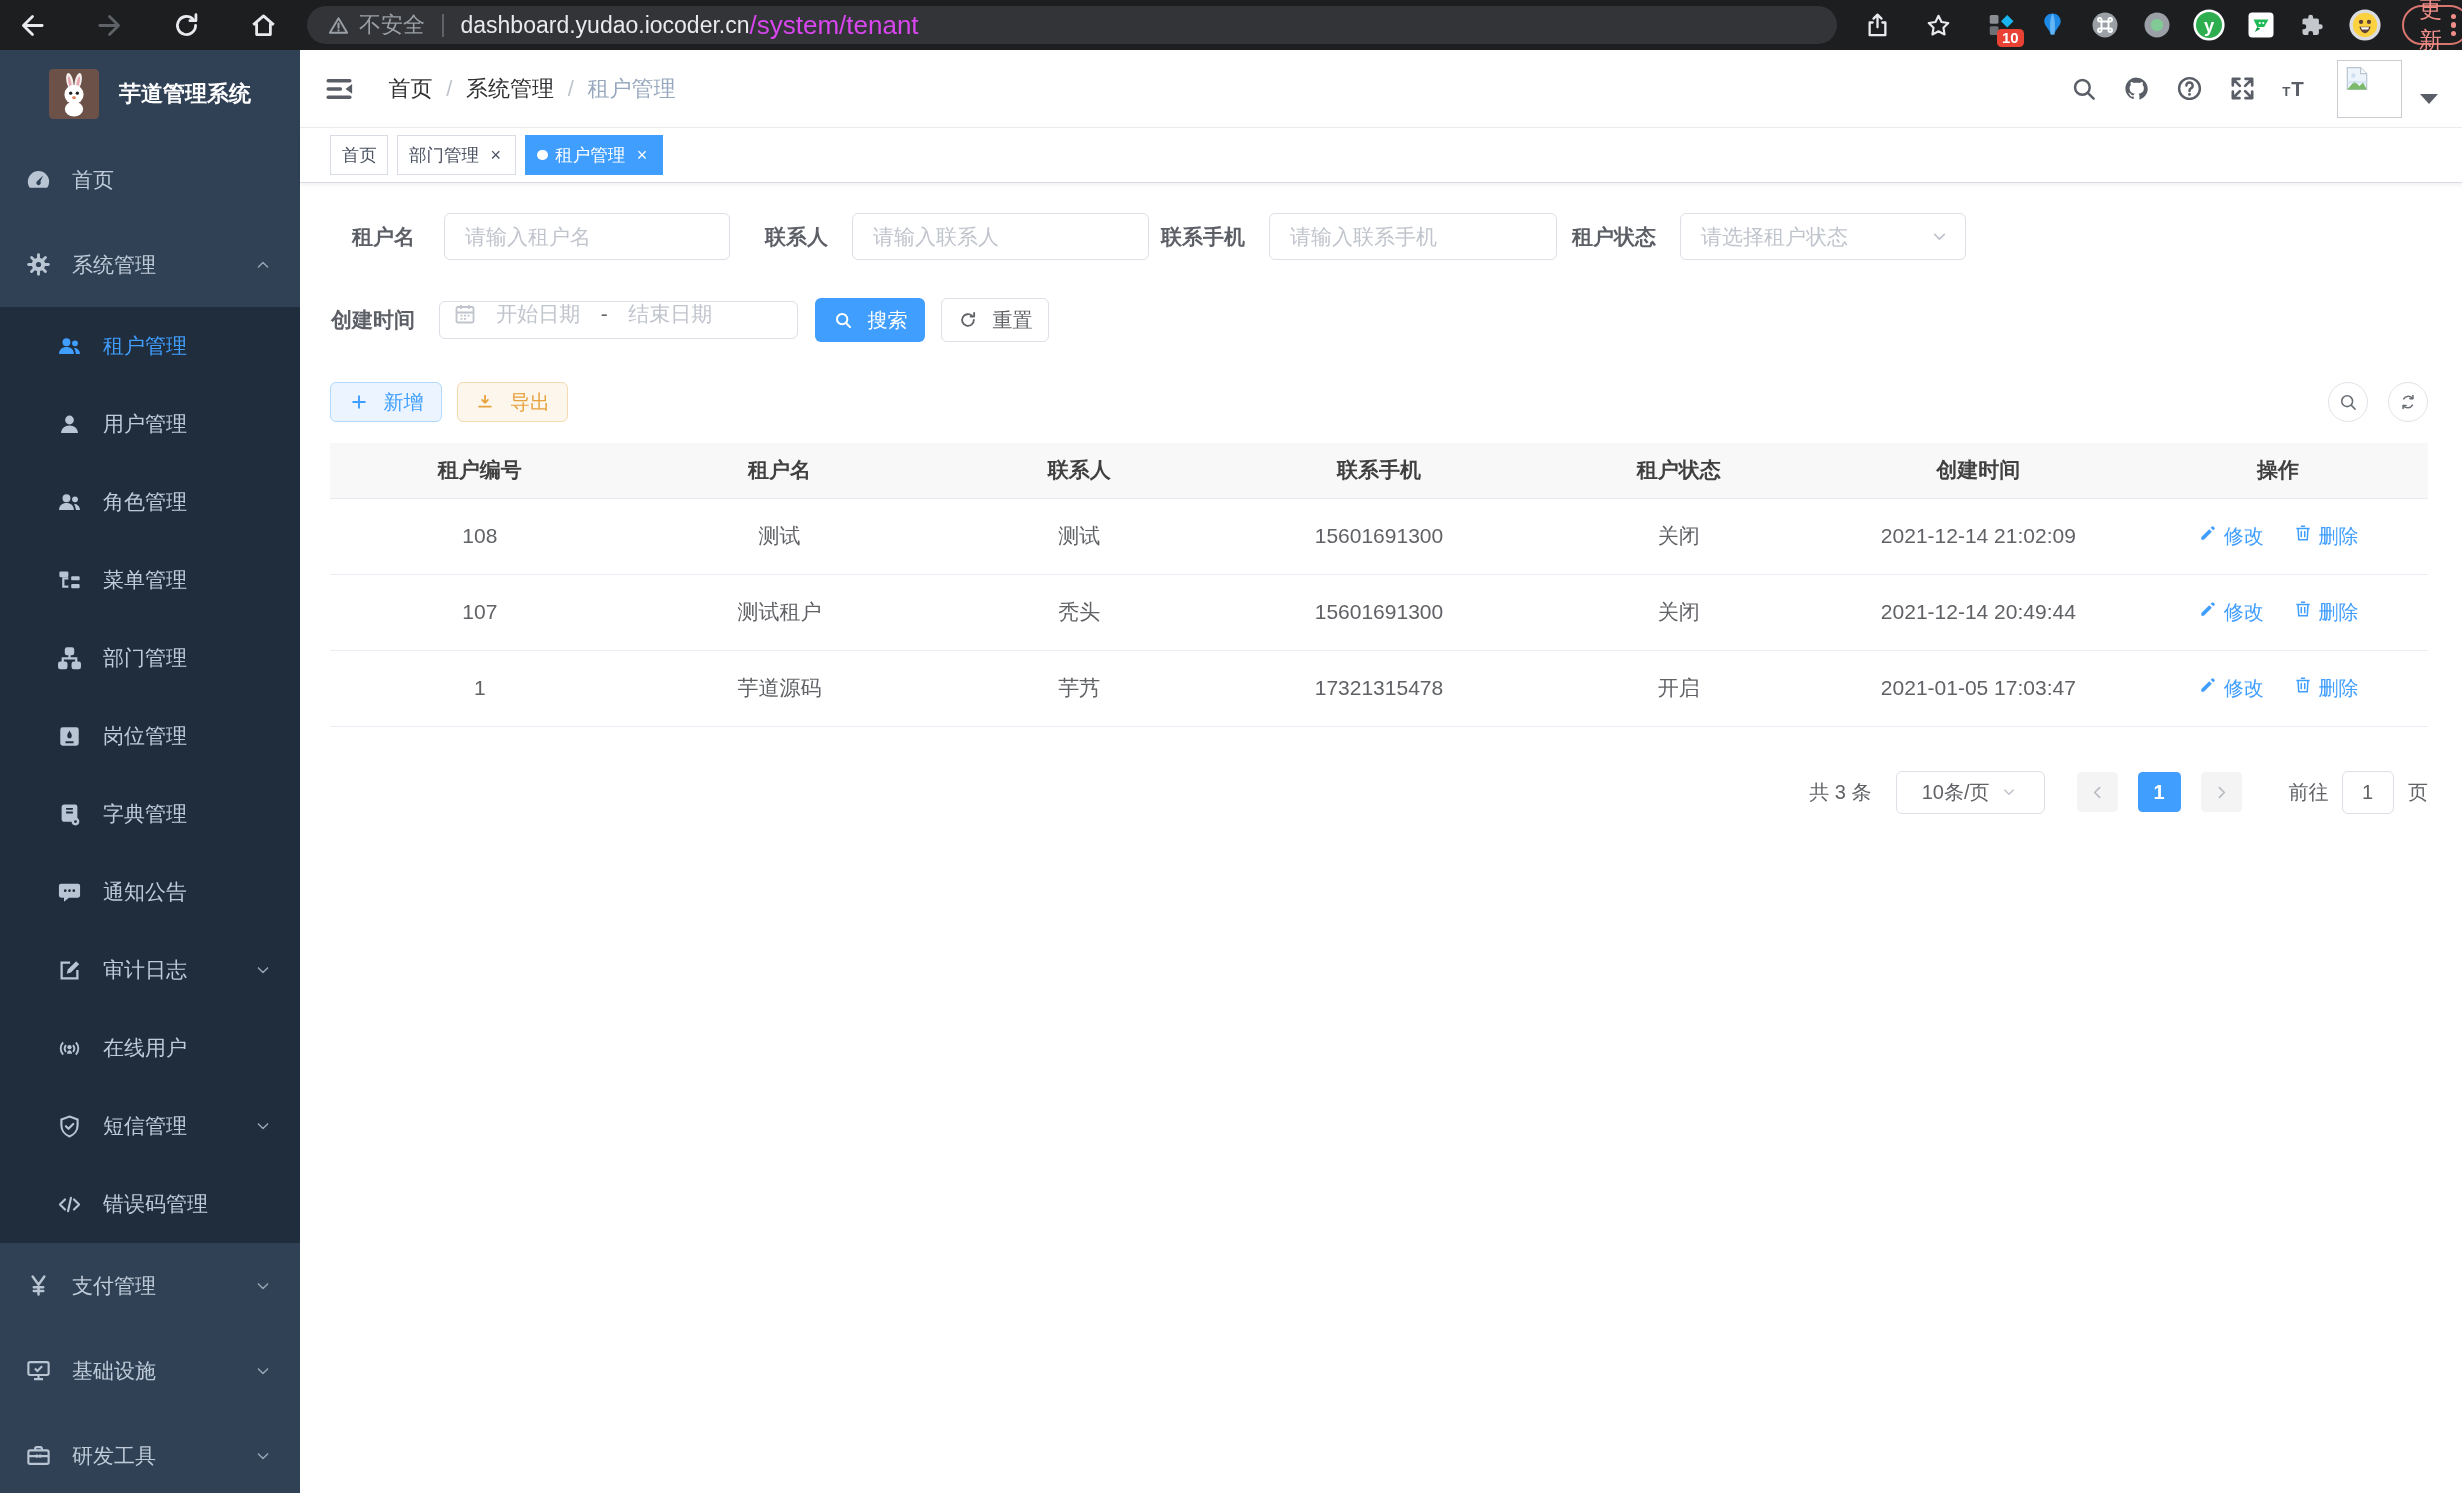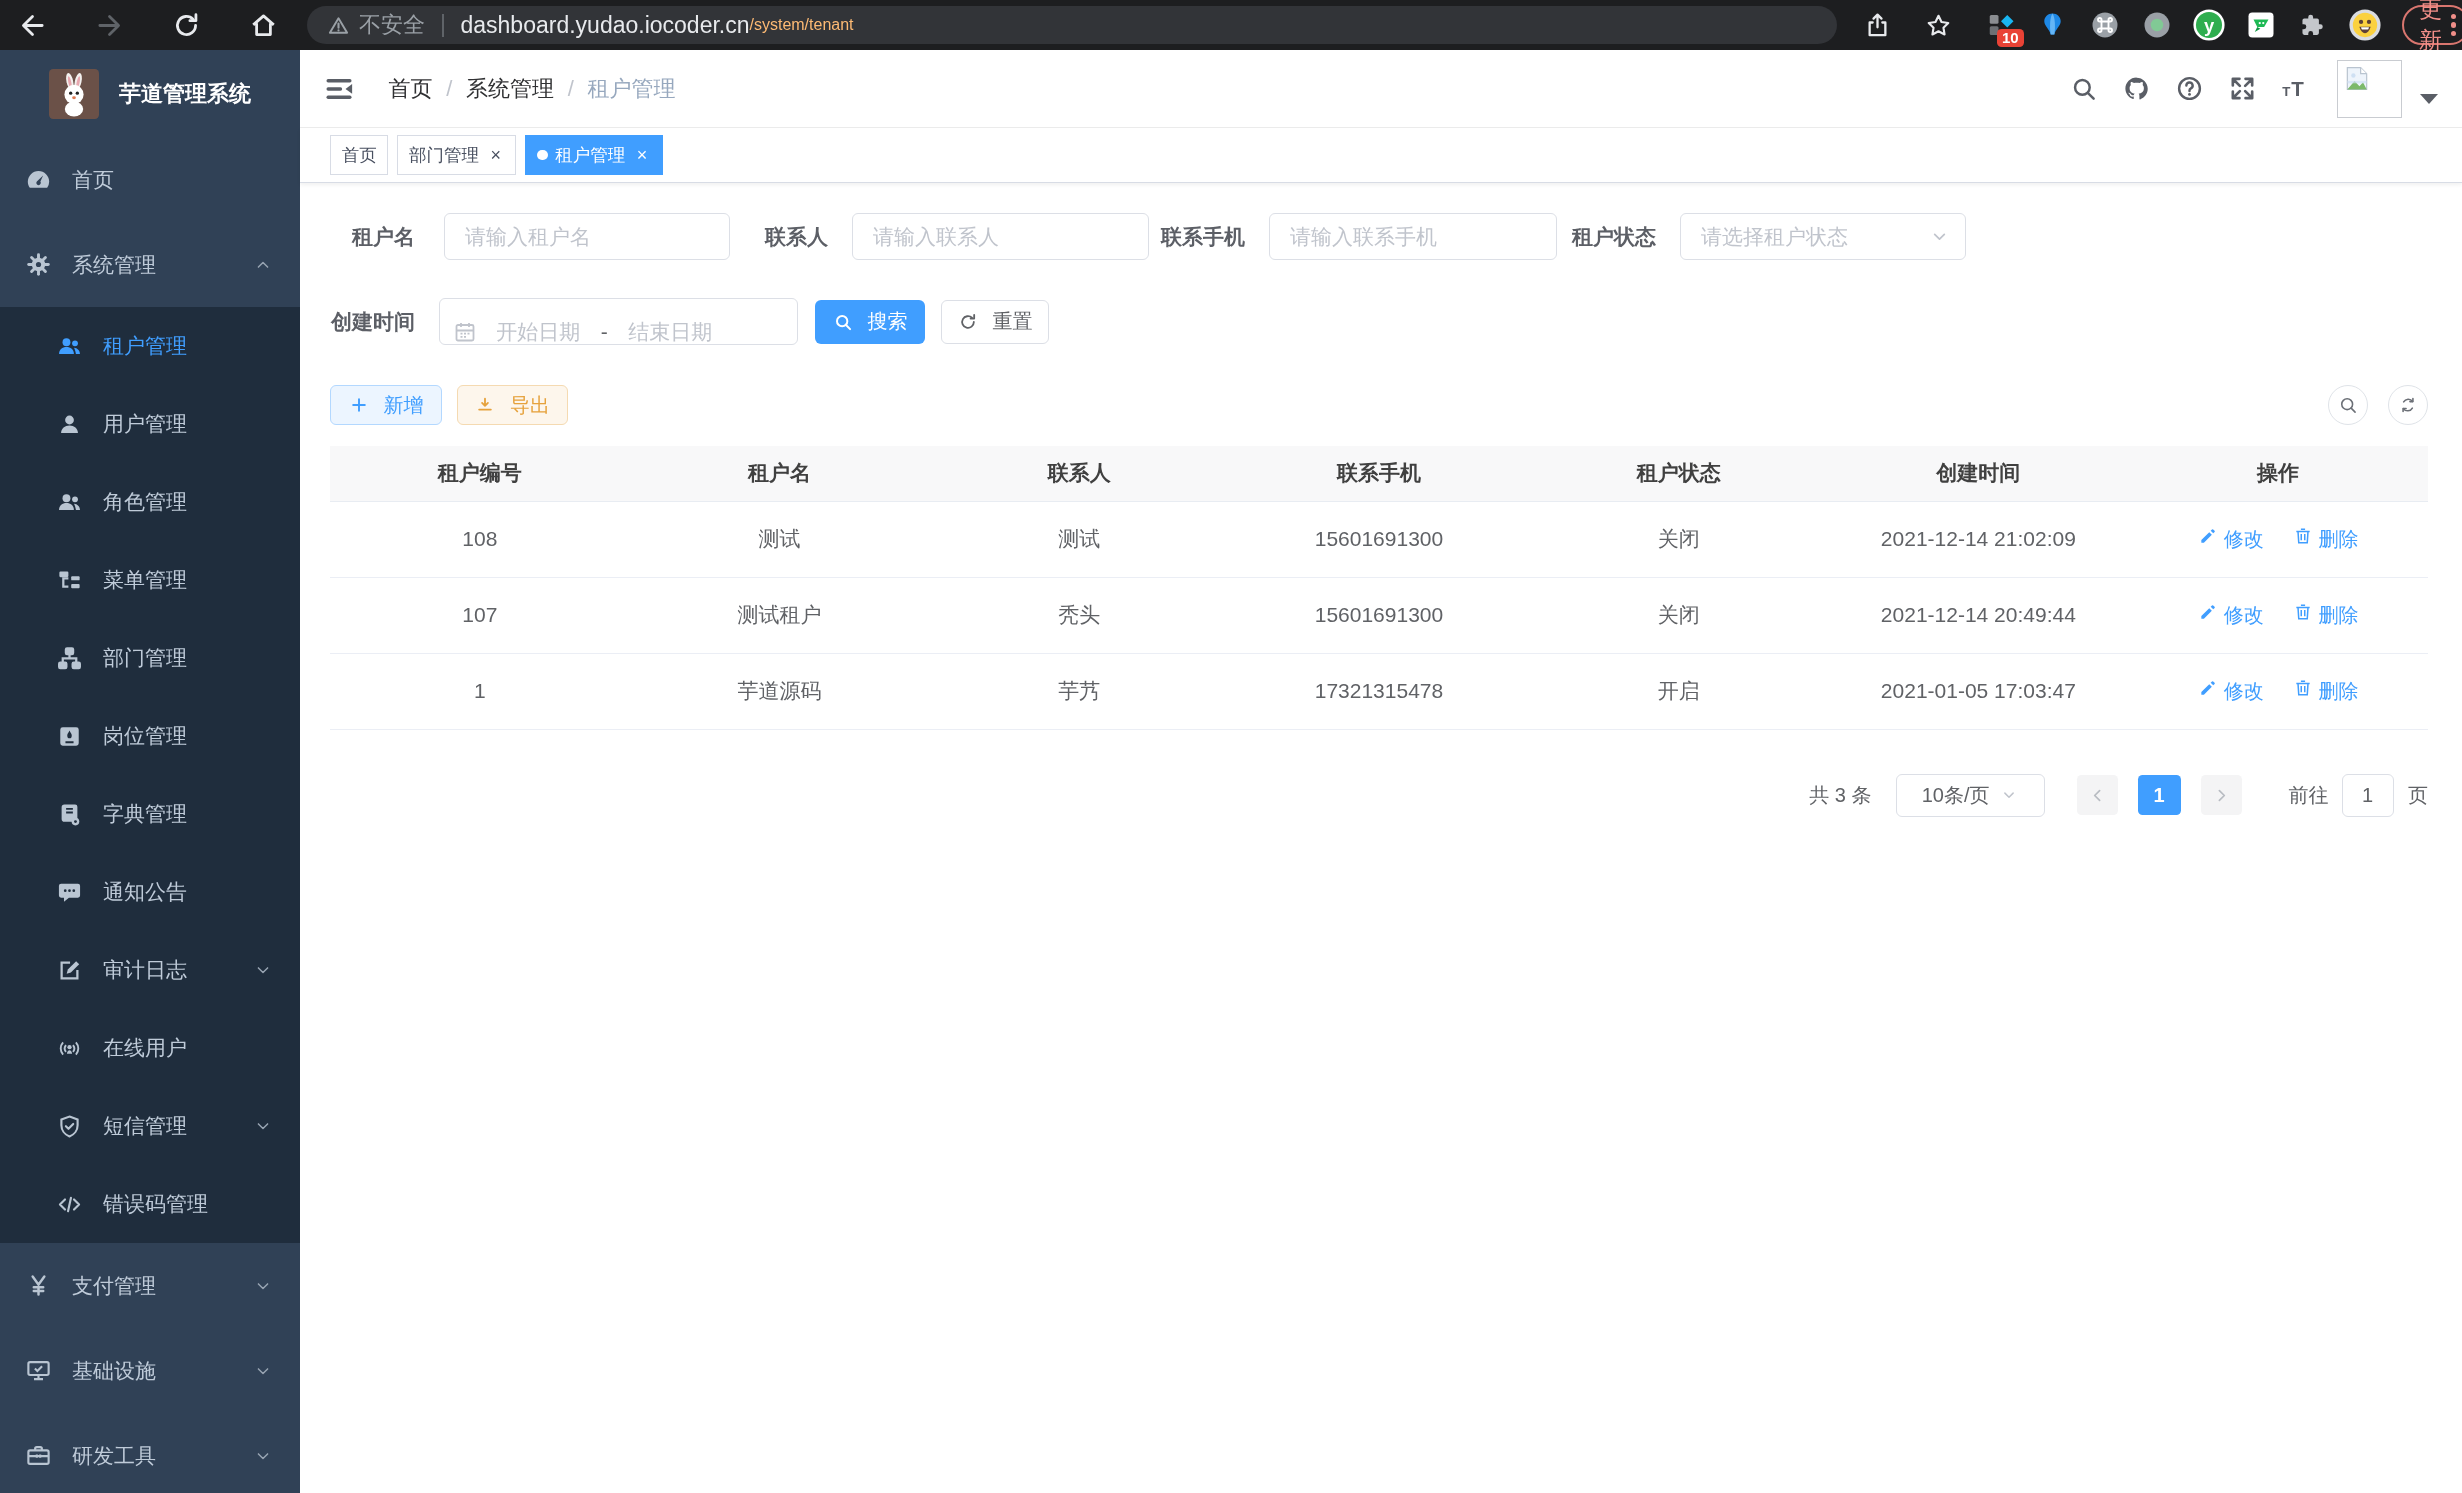--- a/index.html
+++ b/index.html
@@ -10,21 +10,21 @@
   .browser { height:50px; background:#1d1e20; display:flex; align-items:center; padding:0 12px 0 15px; }
   .nav-ico { width:34px; height:34px; display:flex; align-items:center; justify-content:center; color:#e8eaed; flex:none; }
   .nav-ico + .nav-ico { margin-left:43px; }
   .nav-ico.disabled { color:#5f6368; }
   .url-pill { margin-left:27px; width:1530px; height:38px; border-radius:19px; background:#323438;
               display:flex; align-items:center; padding:0 20px; flex:none; }
   .url-pill .sec-ico { color:#9aa0a6; width:23px; height:23px; flex:none; }
   .sec-label { color:#9aa0a6; font-size:22px; margin-left:9px; }
   .url-divider { width:1.5px; height:23px; background:#5f6368; margin:0 17px; }
   .url-host { color:#e8eaed; font-size:23px; }
-  .url-path { color:#fdba74; font-size:16px; }
+  .url-path { color:#d946ef; font-size:26px; }
   .chrome-right { display:flex; align-items:center; margin-left:23px; }
   .ext { width:35px; height:35px; display:flex; align-items:center; justify-content:center; position:relative; flex:none; }
   .ext + .ext { margin-left:17px; }
   .badge { position:absolute; right:-6px; bottom:-4.6px; background:#e94235; color:#fff; font-size:15px;
            border-radius:4.6px; padding:0.8px 5.3px; font-weight:bold; }
   .update-pill { margin-left:20px; border:2.3px solid #d9766f; border-radius:21px; height:40px;
                  display:flex; align-items:center; padding:0 12px 0 15px; color:#ef8e88; font-size:23px; gap:9px; }
   .kebab span { display:block; width:5.3px; height:5.3px; border-radius:50%; background:#ef8e88; margin:3px 0; }
 
   
@@ -74,21 +74,21 @@
   .row2 { margin-top:38px; }
   .f-label { font-size:21px; font-weight:bold; color:#5c5f66; white-space:nowrap; }
   .f-label.w { width:85px; text-align:right; }
   .t-input { height:47px; border:1.5px solid #dcdfe6; border-radius:6px; font-size:21px; color:#606266;
              padding:0 20px; outline:none; background:#fff; }
   .t-input::placeholder { color:#c0c4cc; }
   .sel-box { width:286px; height:47px; border:1.5px solid #dcdfe6; border-radius:6px; display:flex; align-items:center;
              padding:0 15px 0 20px; cursor:pointer; background:#fff; }
   .sel-box .sel-ph { color:#c0c4cc; font-size:21px; flex:1; }
   .sel-box .sel-arrow { width:21px; height:21px; color:#c0c4cc; flex:none; }
-  .date-box { width:359px; height:47px; border:1.5px solid #dcdfe6; border-radius:6px; display:flex; align-items:flex-end;
+  .date-box { width:359px; height:38px; border:1.5px solid #dcdfe6; border-radius:6px; display:flex; align-items:flex-start;
               padding:0 13.7px; background:#fff; }
   .date-box .cal-ico { width:24px; height:24px; color:#c0c4cc; flex:none; }
   .date-input { border:none; width:122px; text-align:center; font-size:21px; color:#606266; outline:none; background:transparent; }
   .date-input::placeholder { color:#c0c4cc; }
   .date-sep { color:#606266; font-size:21px; padding:0 1.5px; }
   .btn { display:inline-flex; align-items:center; justify-content:center; border-radius:6px; cursor:pointer;
          font-size:20px; gap:15px; border:1.5px solid transparent; white-space:nowrap; }
   .btn-search { background:#409eff; color:#fff; width:110px; height:44px; margin-left:17.5px; }
   .btn-reset { background:#fff; color:#606266; border-color:#dcdfe6; width:108px; height:44px; margin-left:16px; }
   .btn-ico { width:20px; height:20px; flex:none; }

